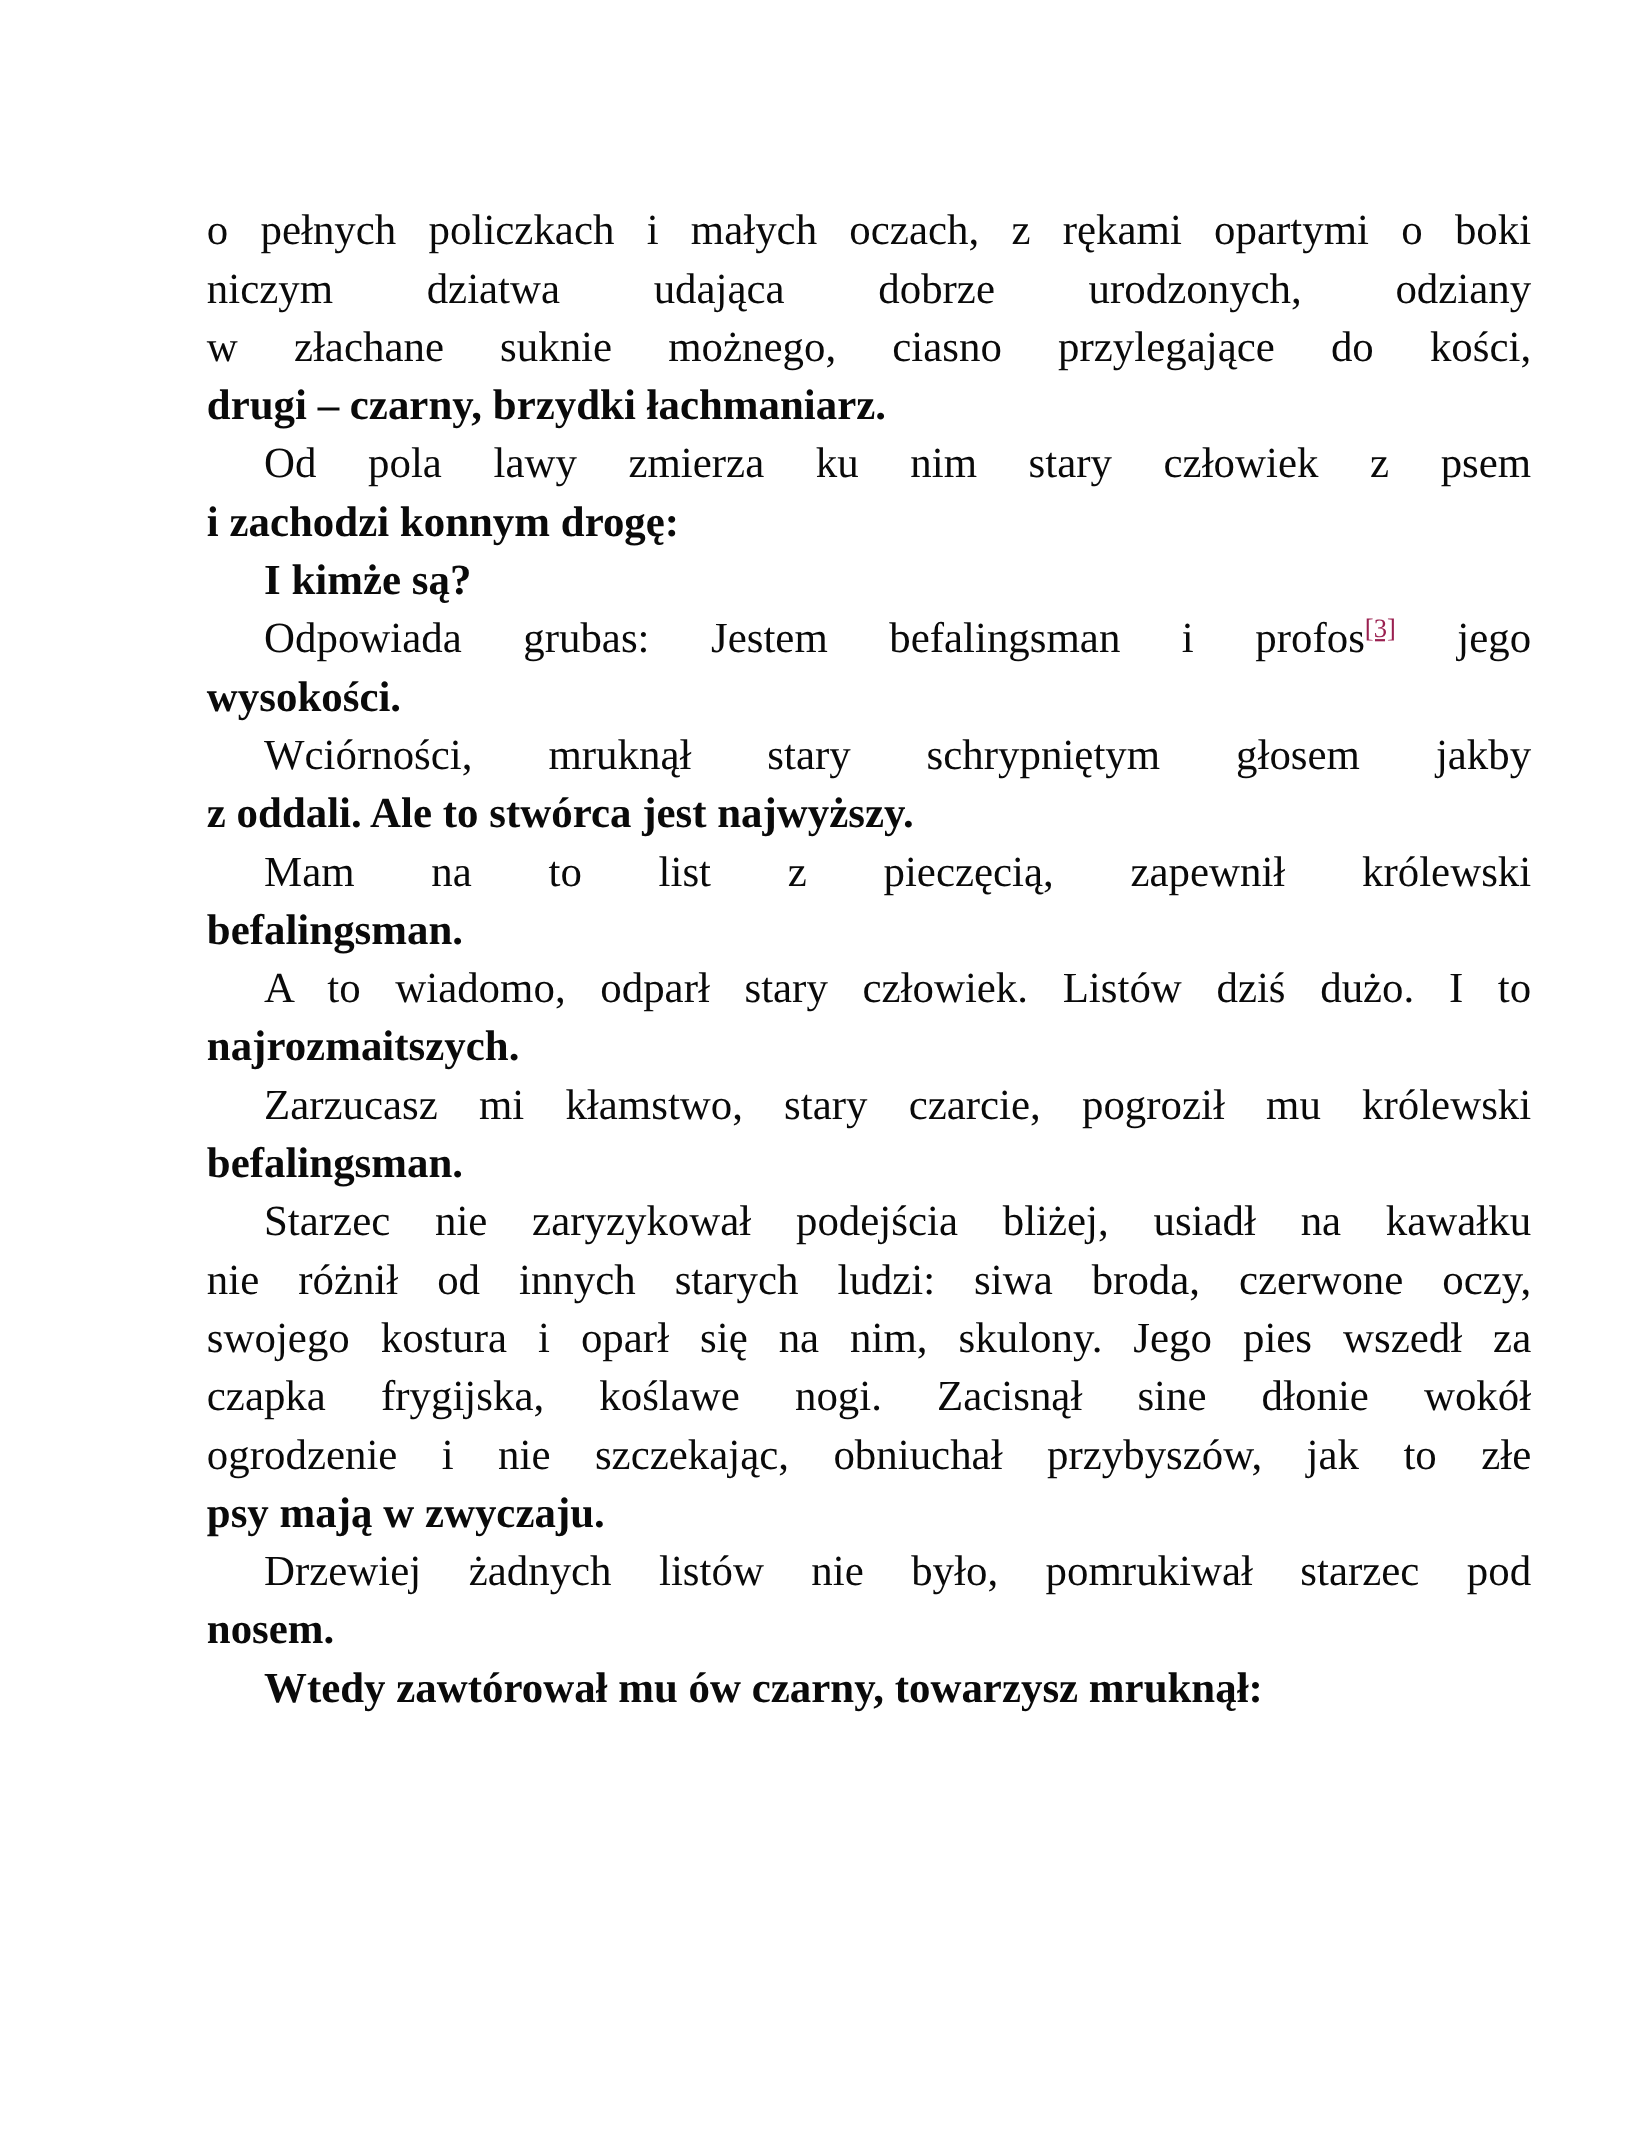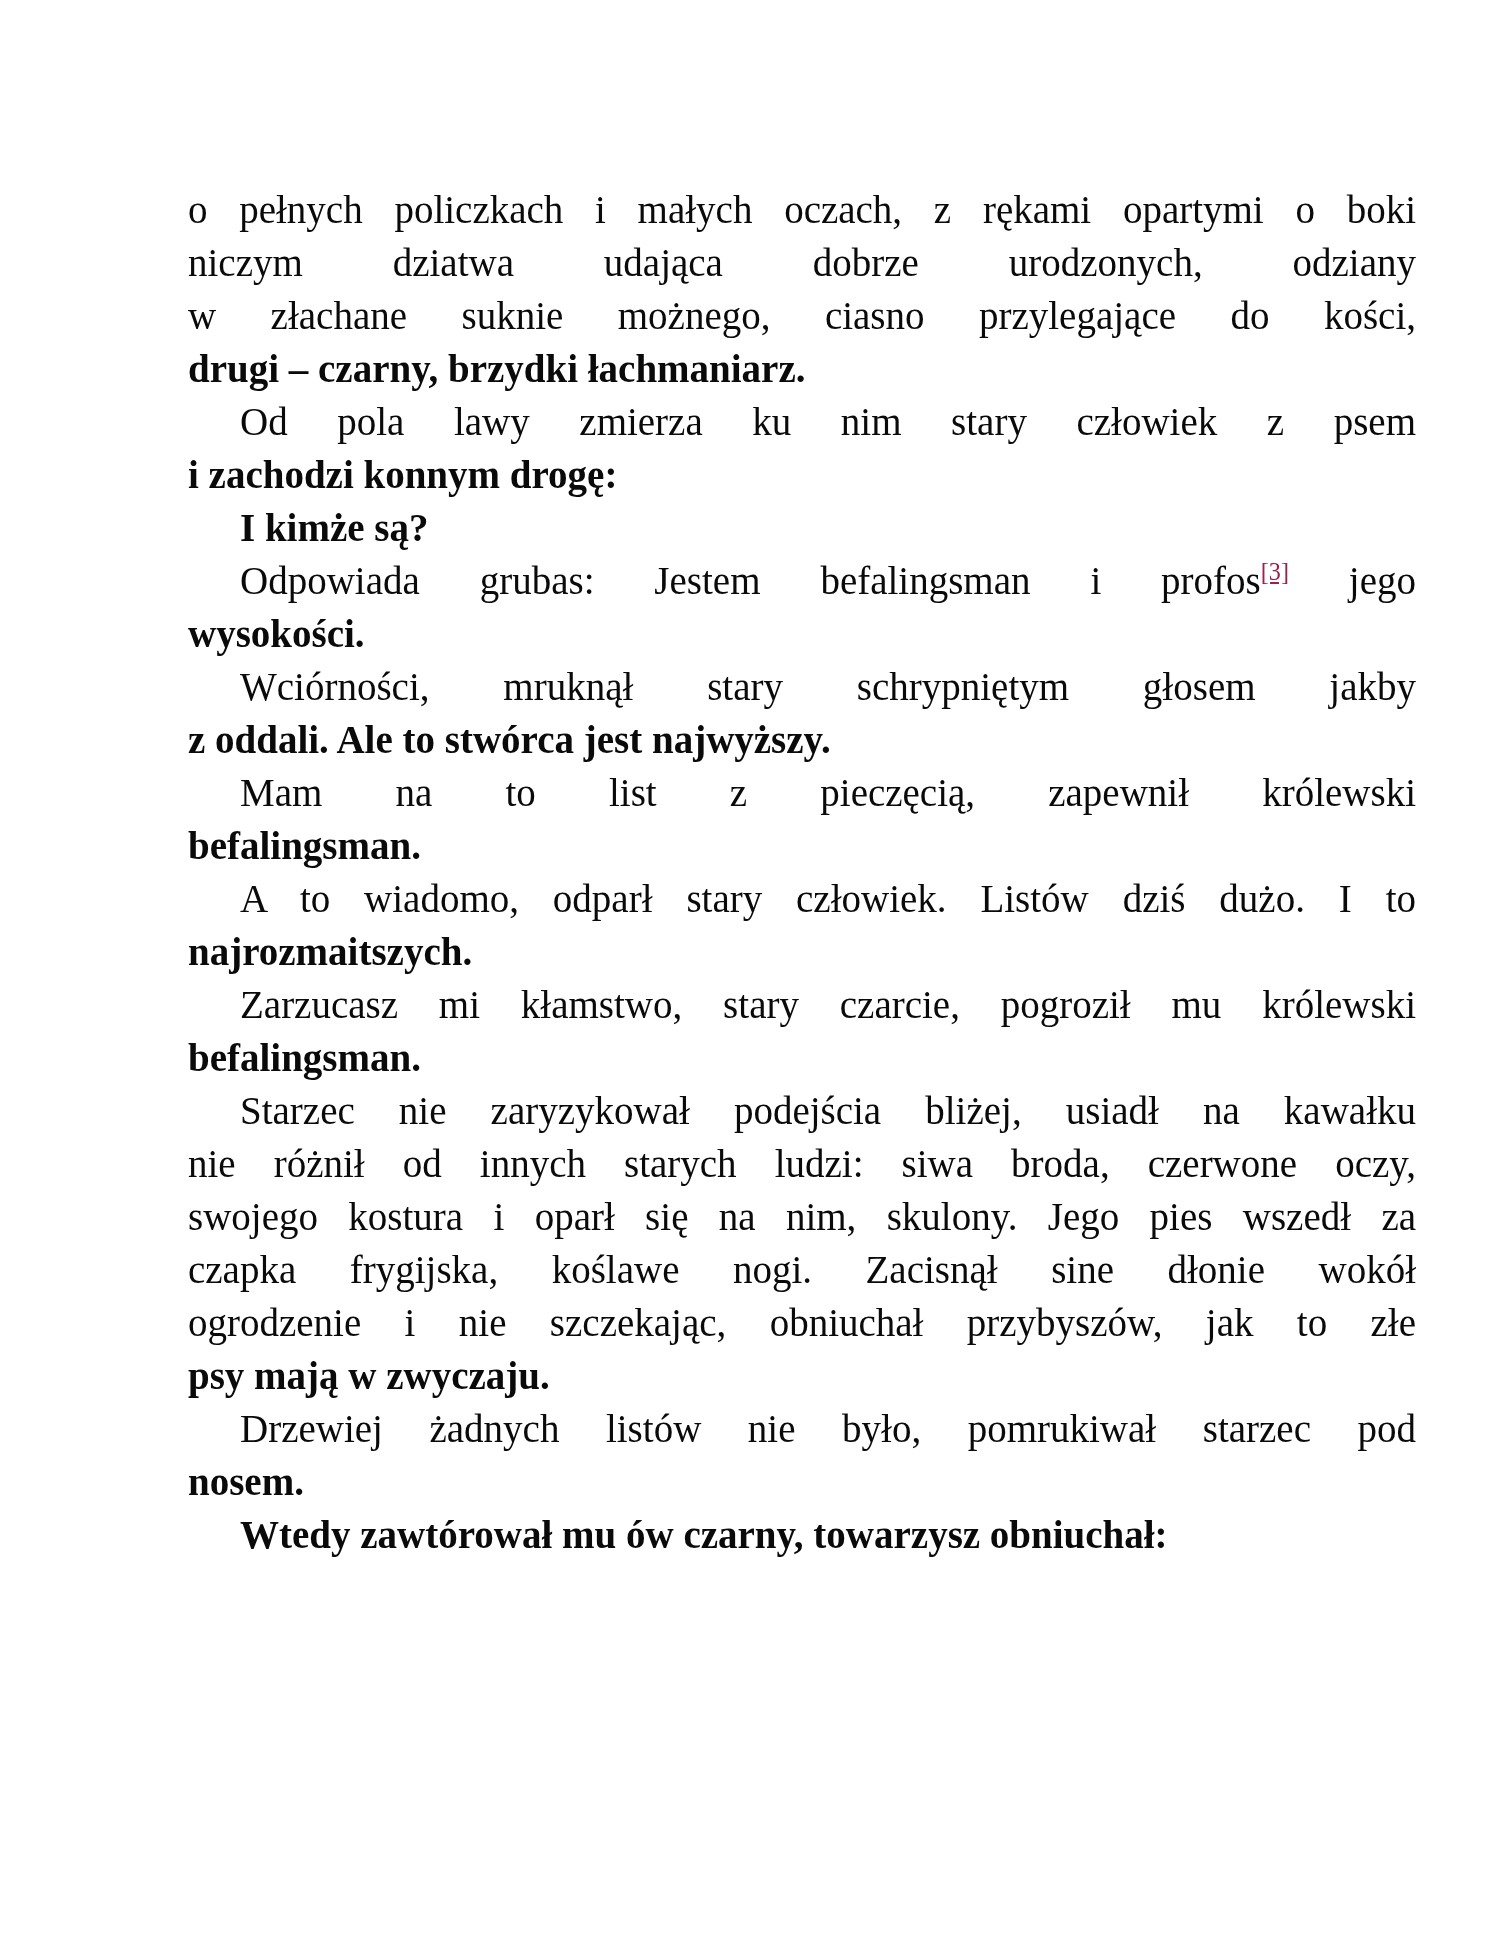--- a/index.html
+++ b/index.html
@@ -5,21 +5,21 @@
   html, body {
     margin: 0;
     padding: 0;
     background: #ffffff;
   }
   .book-page {
     position: relative;
     width: 1500px;
     height: 1941px;
     box-sizing: border-box;
-    padding: 183px 84px 0 188px;
+    padding: 183px 108px 0 188px;
     background: #ffffff;
     font-family: "Liberation Serif", "DejaVu Serif", serif;
     font-size: 39px;
     line-height: 53px;
     color: #0a0a0a;
     overflow: hidden;
   }
   .paragraph { margin: 0; padding: 0; }
   .line {
     text-align: justify;
@@ -88,16 +88,16 @@
         <div class="line line--full"><span class="text-run">swojego kostura i oparł się na nim, skulony. Jego pies wszedł za</span></div>
         <div class="line line--full"><span class="text-run">czapka frygijska, koślawe nogi. Zacisnął sine dłonie wokół</span></div>
         <div class="line line--full"><span class="text-run">ogrodzenie i nie szczekając, obniuchał przybyszów, jak to złe</span></div>
         <div class="line line--last"><span class="text-run">psy mają w zwyczaju.</span></div>
       </div>
       <div class="paragraph">
         <div class="line line--full line--indent"><span class="text-run">Drzewiej żadnych listów nie było, pomrukiwał starzec pod</span></div>
         <div class="line line--last"><span class="text-run">nosem.</span></div>
       </div>
       <div class="paragraph">
-        <div class="line line--last line--indent"><span class="text-run">Wtedy zawtórował mu ów czarny, towarzysz obniuchał:</span></div>
+        <div class="line line--last line--indent"><span class="text-run">Wtedy zawtórował mu ów czarny, towarzysz mruknął:</span></div>
       </div>
     </div>
 </div>
 
 </body></html>

